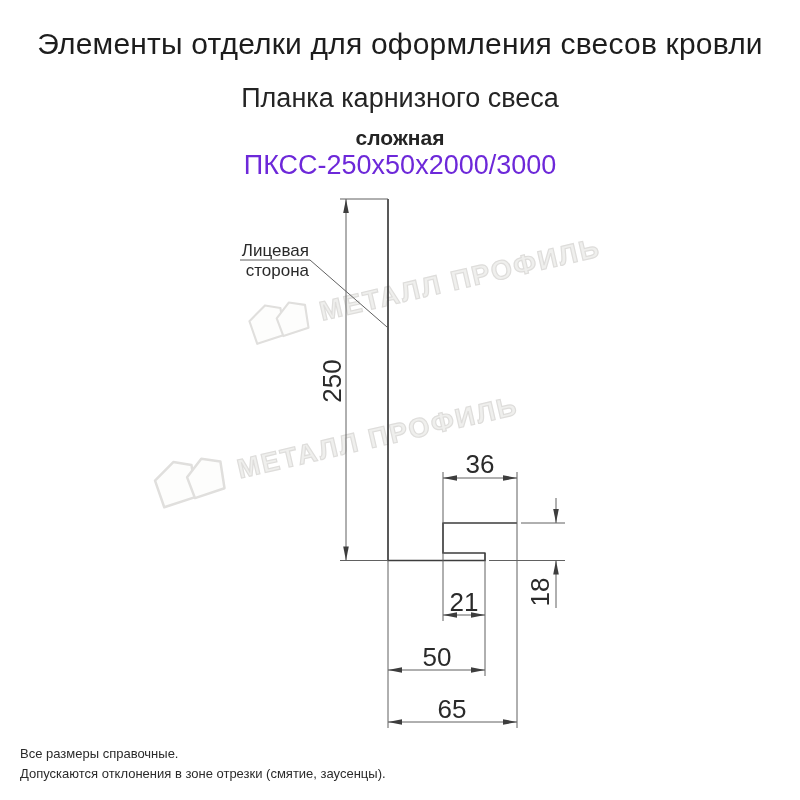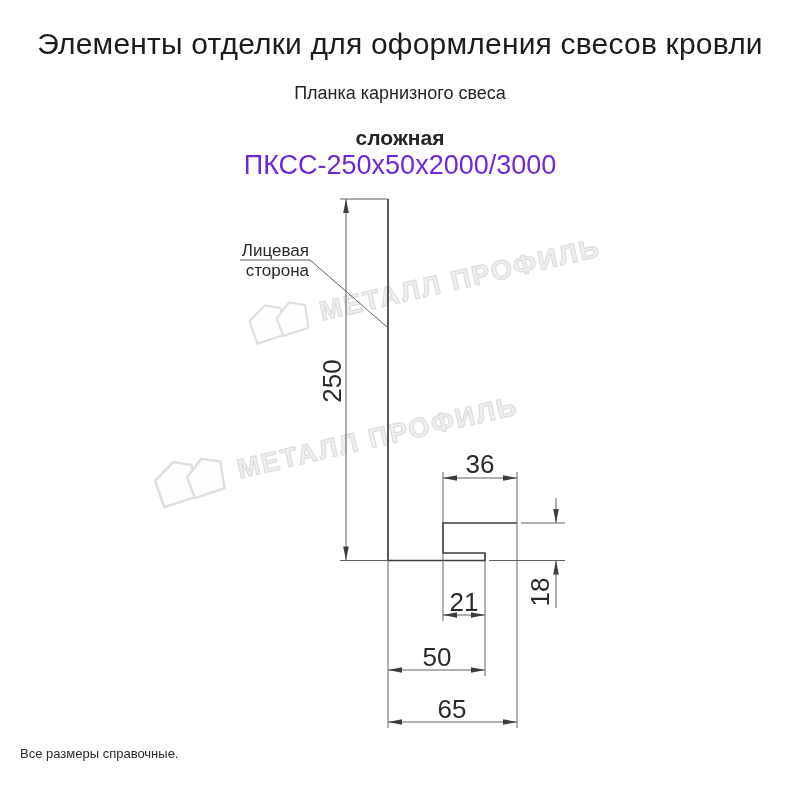--- a/index.html
+++ b/index.html
@@ -2,21 +2,21 @@
 <html><head>
 <meta charset="utf-8">
 <style>
   html,body{margin:0;padding:0;}
   body{
     width:800px;height:800px;position:relative;background:#ffffff;
     font-family:"Liberation Sans", sans-serif;color:#222;overflow:hidden;
   }
   .hdr{position:absolute;left:0;right:0;text-align:center;white-space:nowrap;}
   .title{top:27px;font-size:30px;color:#1d1d1d;letter-spacing:0.2px;}
-  .sub1{top:83px;font-size:18px;color:#242424;}
+  .sub1{top:83px;font-size:27px;color:#242424;}
   .sub2{top:126px;font-size:21px;color:#242424;font-weight:bold;}
   .model{top:150px;font-size:27px;color:#6d28d9;}
   .footer{position:absolute;left:20px;top:744px;font-size:13px;line-height:20px;color:#2b2b2b;}
   .wm{
     position:absolute;display:flex;align-items:center;gap:8px;
     transform:rotate(-13deg);transform-origin:0 50%;z-index:1;
     pointer-events:none;
   }
   .wm1{left:246px;top:302px;}
   .wm2{left:150px;top:462px;}
@@ -100,13 +100,14 @@
   <text class="dimtxt" x="464" y="611" text-anchor="middle">21</text>
   <text class="dimtxt" x="437" y="666" text-anchor="middle">50</text>
   <text class="dimtxt" x="452" y="718" text-anchor="middle">65</text>
 
   <text class="callout" x="309" y="256" text-anchor="end">Лицевая</text>
   <text class="callout" x="309" y="275.5" text-anchor="end">сторона</text>
 </svg>
 
 <div class="footer">
   <div>Все размеры справочные.</div>
+  <div>Допускаются отклонения в зоне отрезки (смятие, заусенцы).</div>
 </div>
 
 </body></html>

